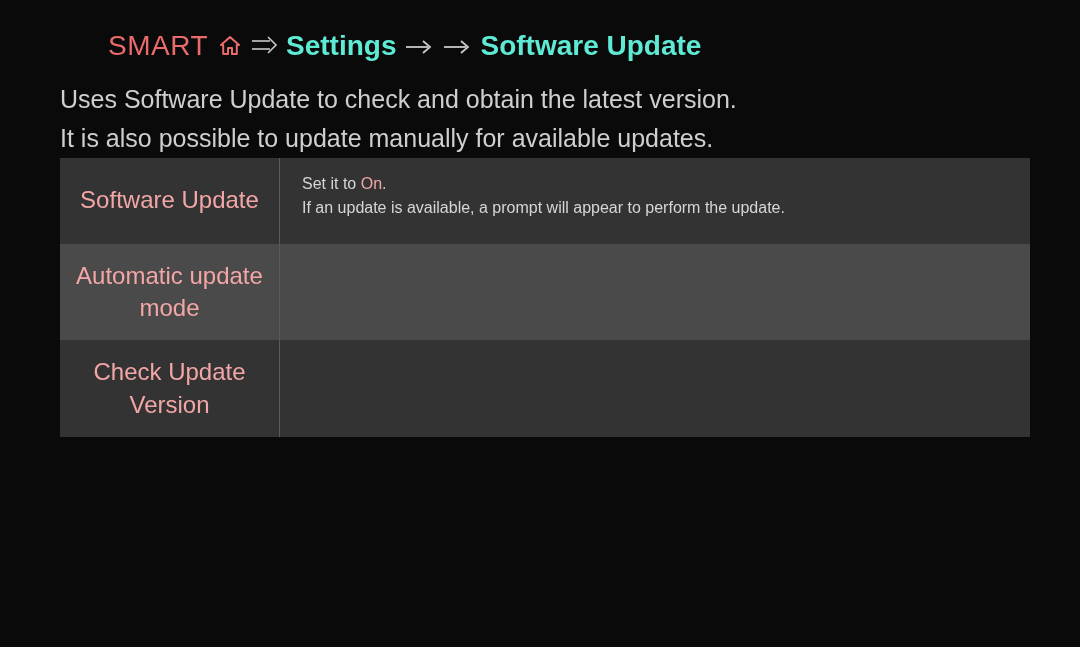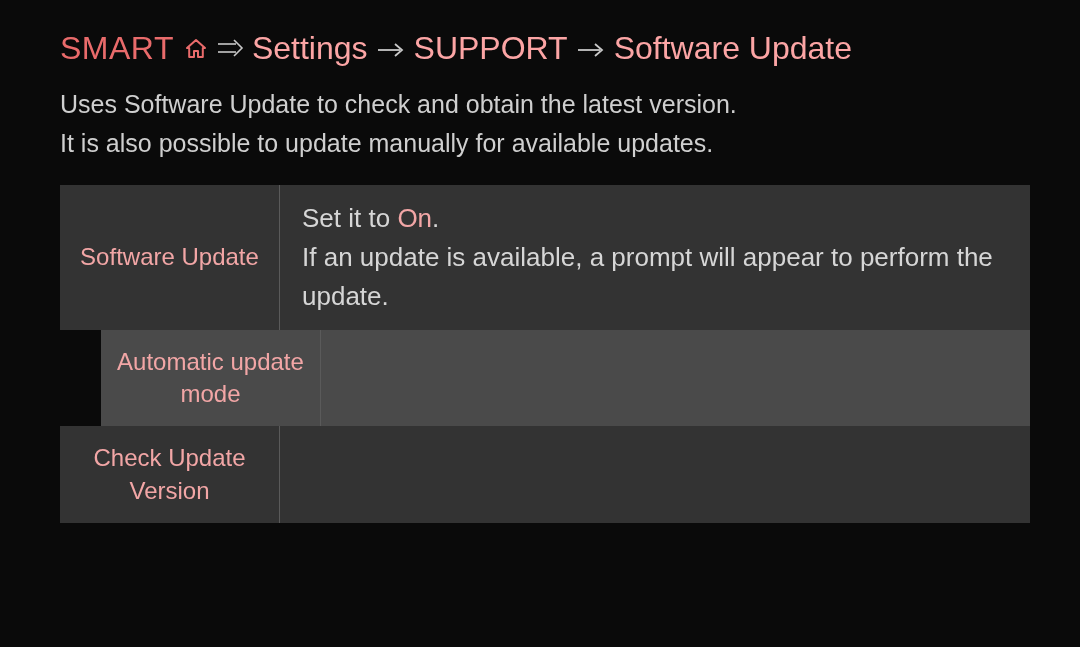--- a/index.html
+++ b/index.html
@@ -15,22 +15,23 @@
     overflow: hidden;
   }
   .page {
     padding: 30px 50px 30px 60px;
   }
   .breadcrumb {
     display: flex;
     align-items: center;
     flex-wrap: wrap;
     gap: 8px;
-    font-size: 32px;
+    font-size: 28px;
     margin-bottom: 18px;
+    margin-left: 48px;
   }
   .bc-smart {
     color: #e96b6b;
     font-weight: 500;
     letter-spacing: 0.5px;
   }
   .bc-home-icon {
     display: inline-flex;
     align-items: center;
     margin-left: 2px;
@@ -39,60 +40,59 @@
   .bc-arrow-double {
     color: #c8c8c8;
     font-size: 24px;
   }
   .bc-arrow {
     color: #c8c8c8;
     font-size: 24px;
     margin: 0 2px;
   }
   .bc-item {
-    color: #fca5a5;
-    font-weight: 400;
+    color: #5eead4;
+    font-weight: 700;
   }
   .intro {
     color: #cfcfcf;
     font-size: 25px;
     line-height: 1.55;
-    margin-bottom: 22px;
   }
   .intro-line {
     display: block;
   }
   .table {
     width: 100%;
     border-collapse: collapse;
   }
   .row {
     display: flex;
   }
   .row.r1 { background: #333333; }
-  .row.r2 { background: #4a4a4a; margin-left: 41px; }
+  .row.r2 { background: #4a4a4a; }
   .row.r3 { background: #333333; }
   .cell-label {
     width: 220px;
     flex: 0 0 220px;
     display: flex;
     align-items: center;
     justify-content: center;
     padding: 16px 12px;
     border-right: 1px solid #5a5a5a;
     color: #f2a6a6;
     font-size: 24px;
     text-align: center;
     line-height: 1.35;
   }
   .cell-desc {
     flex: 1;
-    padding: 14px 18px 14px 22px;
+    padding: 14px 18px 24px 22px;
     color: #d6d6d6;
-    font-size: 26px;
+    font-size: 16px;
     line-height: 1.5;
   }
   .desc-on {
     color: #f2a6a6;
   }
 </style>
 </head>
 <body>
 
 <div class="page">
@@ -111,21 +111,20 @@
         <path d="M16 1 L24 9 L16 17" fill="none" stroke="#c8c8c8" stroke-width="1.6"></path>
       </svg>
     </span>
     <span class="bc-item">Settings</span>
     <span class="bc-arrow">
       <svg width="26" height="14" viewBox="0 0 26 14">
         <line x1="0" y1="7" x2="22" y2="7" stroke="#c8c8c8" stroke-width="1.8"></line>
         <path d="M17 1 L24 7 L17 13" fill="none" stroke="#c8c8c8" stroke-width="1.8"></path>
       </svg>
     </span>
-    <span class="bc-item">SUPPORT</span>
     <span class="bc-arrow">
       <svg width="26" height="14" viewBox="0 0 26 14">
         <line x1="0" y1="7" x2="22" y2="7" stroke="#c8c8c8" stroke-width="1.8"></line>
         <path d="M17 1 L24 7 L17 13" fill="none" stroke="#c8c8c8" stroke-width="1.8"></path>
       </svg>
     </span>
     <span class="bc-item">Software Update</span>
   </div>
 
   <div class="intro">

